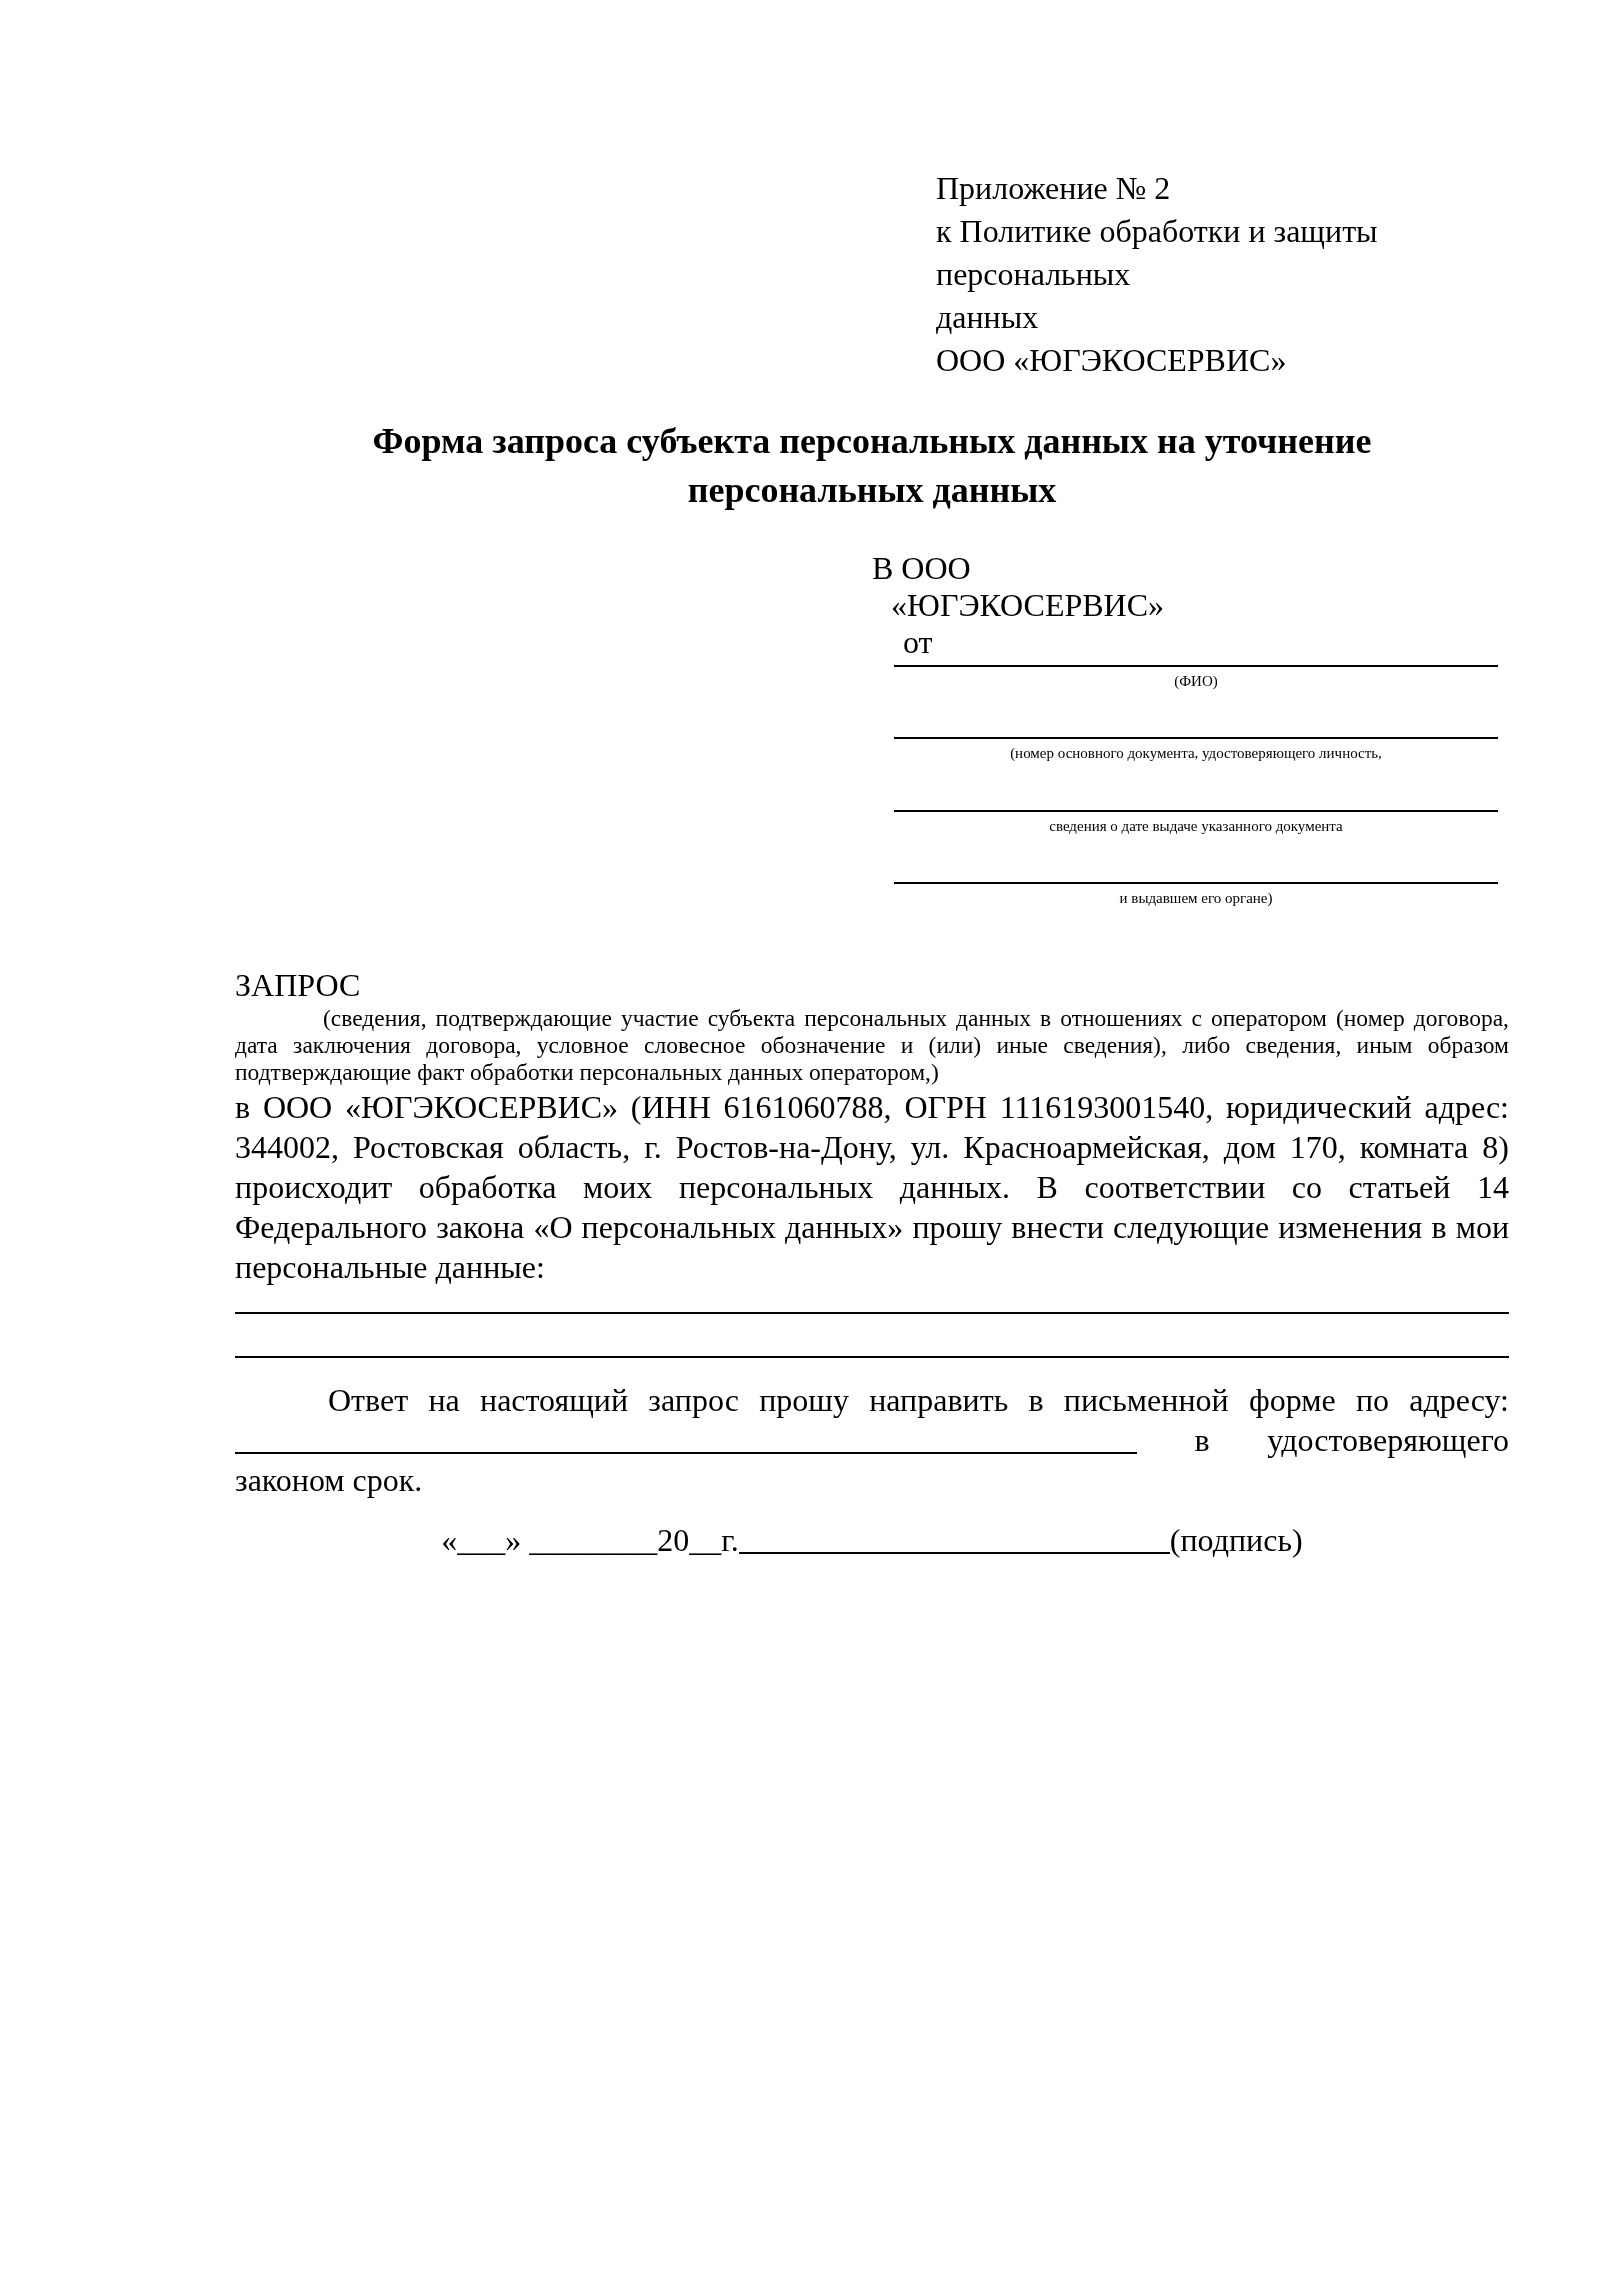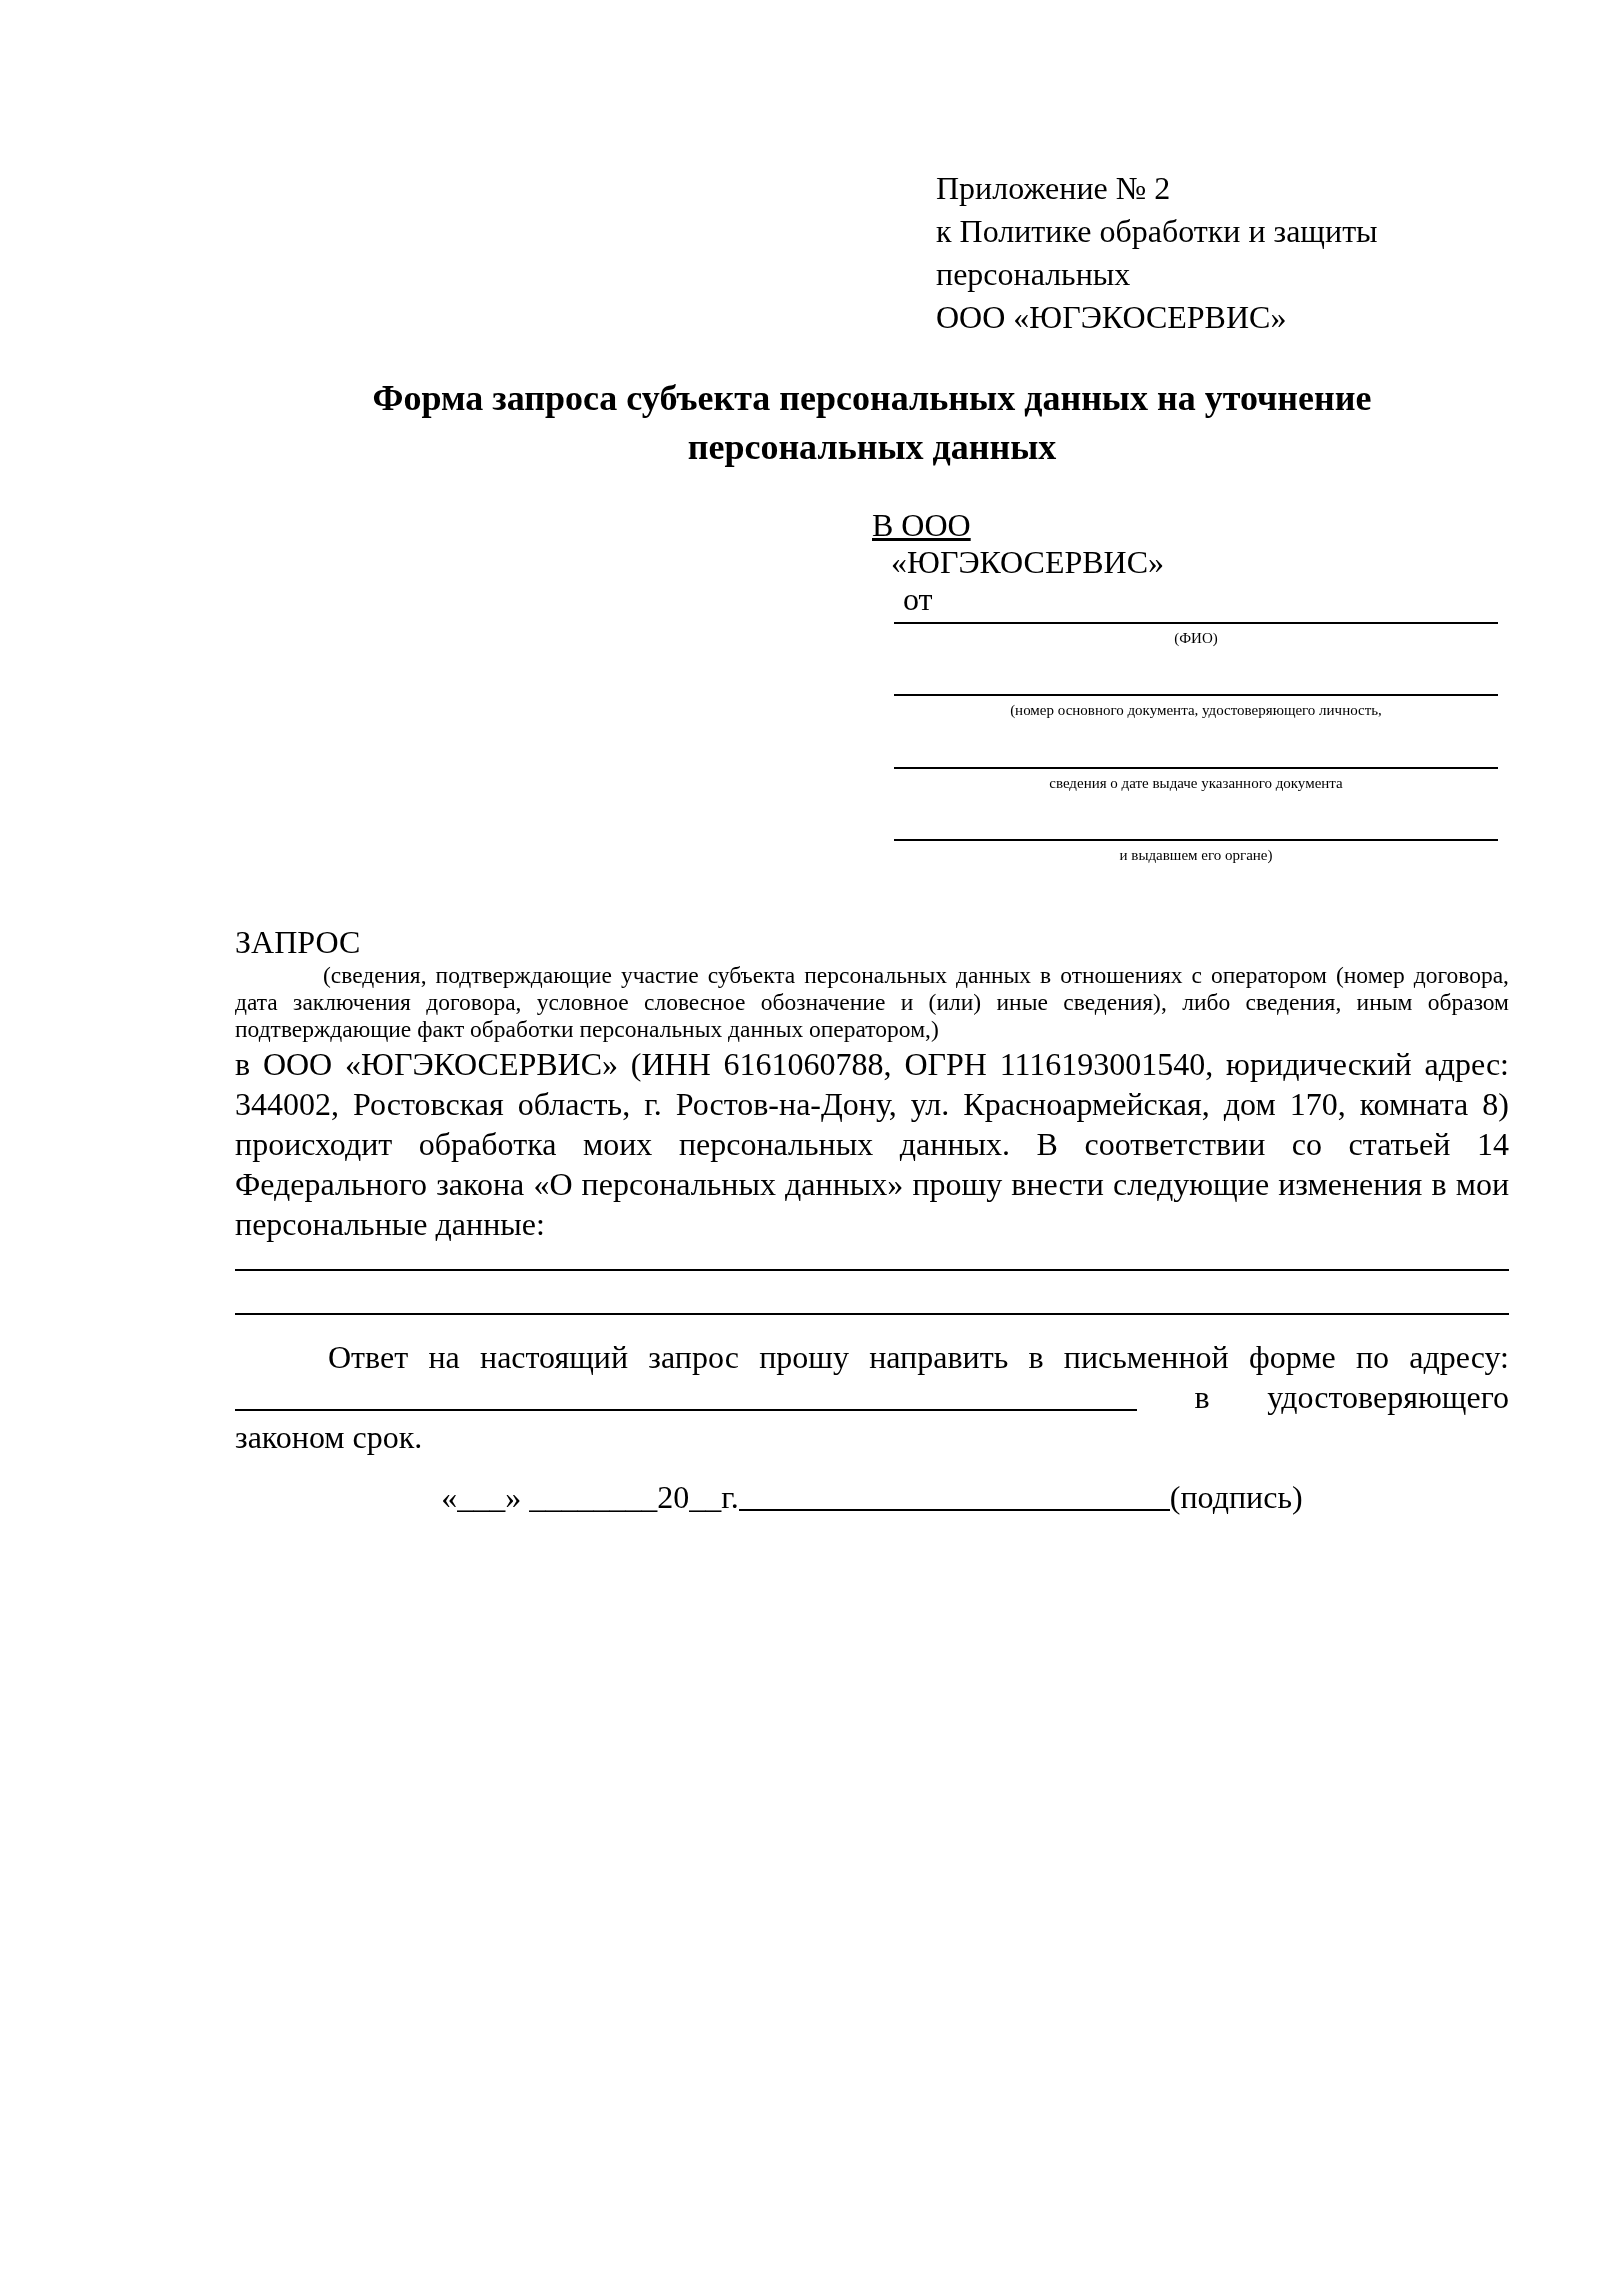--- a/index.html
+++ b/index.html
@@ -28,21 +28,21 @@
   .doc-title {
     margin-top: 35px;
     font-weight: bold;
     font-size: 36px;
     line-height: 49px;
     text-align: center;
   }
 
   
   .recipient { margin-top: 35px; line-height: 37px; }
-  .r-line-1 { margin-left: 637px; text-decoration: underline; }
+  .r-line-1 { margin-left: 637px; }
   .r-line-2 { margin-left: 656px; }
   .r-line-3 { margin-left: 668px; }
   .field { margin-left: 659px; width: 604px; }
   .field .blank { height: 3.9px; border-bottom: 2.9px solid #000; }
   .field .caption {
     font-size: 15px;
     line-height: 25.5px;
     text-align: center;
     margin-top: 2px;
   }
@@ -110,20 +110,21 @@
 </style>
 </head>
 <body>
 
 <div class="page">
   <div class="content">
 
     <div class="header-block">
       <div>Приложение № 2</div>
       <div>к Политике обработки и защиты персональных</div>
+      <div>данных</div>
       <div>ООО «ЮГЭКОСЕРВИС»</div>
     </div>
 
     <div class="doc-title">
       <div>Форма запроса субъекта персональных данных на уточнение</div>
       <div>персональных данных</div>
     </div>
 
     <div class="recipient">
       <div class="r-line-1">В ООО</div>

